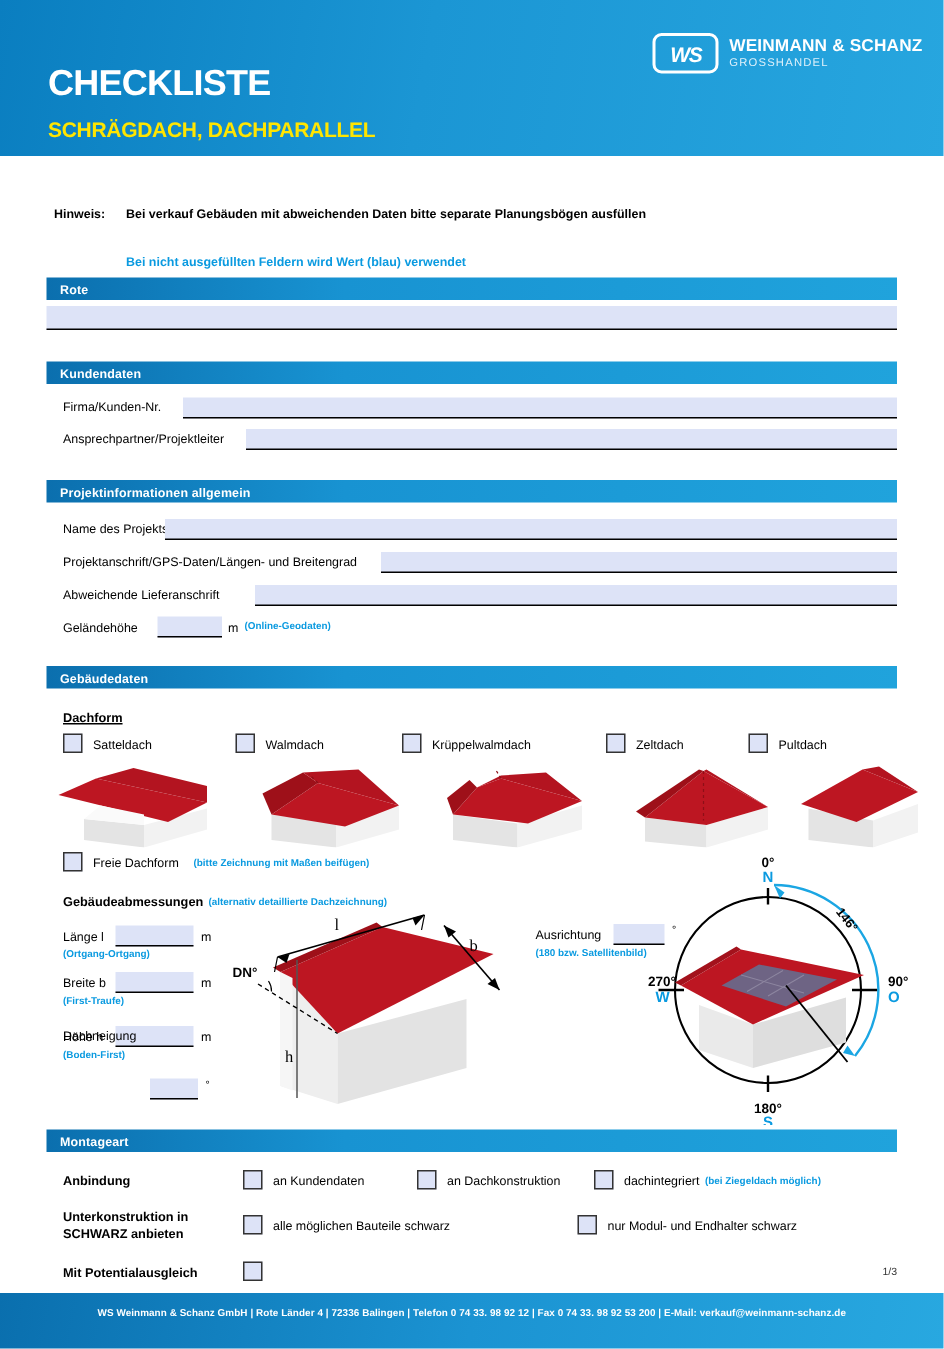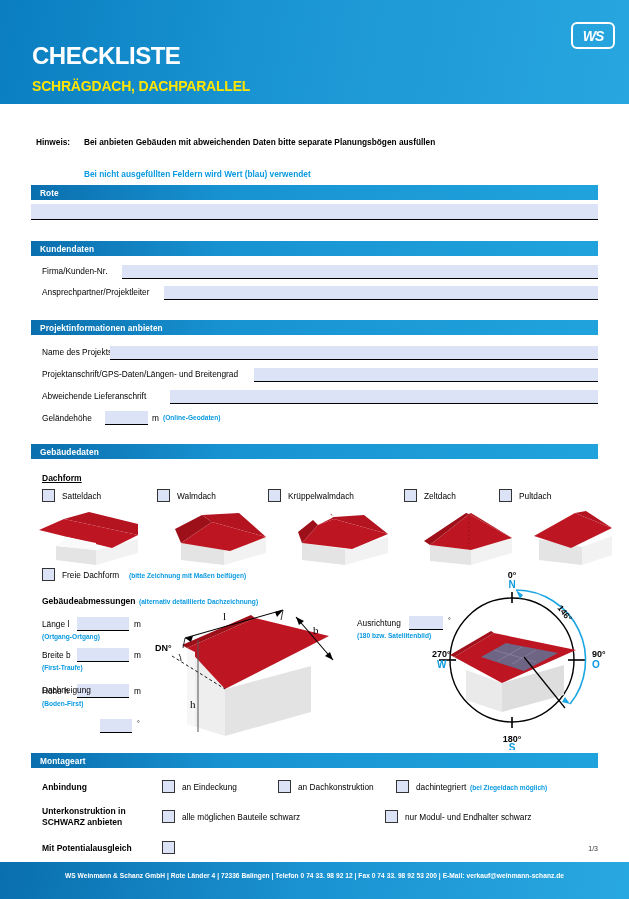--- a/index.html
+++ b/index.html
@@ -80,40 +80,44 @@
 </head>
 <body>
 
 <div class="page">
 
   <div class="header">
     <div class="title-main">CHECKLISTE</div>
     <div class="title-sub">SCHRÄGDACH, DACHPARALLEL</div>
     <div class="logo-wrap">
       <div class="logo-badge">WS</div>
+      <div>
+        <div class="logo-txt1">WEINMANN &amp; SCHANZ</div>
+        <div class="logo-txt2">GROSSHANDEL</div>
+      </div>
     </div>
   </div>
 
   <div class="notice">
-    <span class="lbl">Hinweis:</span><span class="l1">Bei anbieten Gebäuden mit abweichenden Daten bitte separate Planungsbögen ausfüllen</span>
+    <span class="lbl">Hinweis:</span><span class="l1">Bei verkauf Gebäuden mit abweichenden Daten bitte separate Planungsbögen ausfüllen</span>
     <span class="l2">Bei nicht ausgefüllten Feldern wird Wert (blau) verwendet</span>
   </div>
 
   <div class="bar" style="top:185px;">Rote</div>
   <div class="field-lg" style="left:31px;top:204px;width:567px;"></div>
 
   <div class="bar" style="top:241px;">Kundendaten</div>
 
   <div class="flabel" style="left:42px;top:266px;">Firma/Kunden-Nr.</div>
   <div class="field-line" style="left:122px;top:265px;width:476px;"></div>
 
   <div class="flabel" style="left:42px;top:287px;">Ansprechpartner/Projektleiter</div>
   <div class="field-line" style="left:164px;top:286px;width:434px;"></div>
 
-  <div class="bar" style="top:320px;">Projektinformationen anbieten</div>
+  <div class="bar" style="top:320px;">Projektinformationen allgemein</div>
 
   <div class="flabel" style="left:42px;top:347px;">Name des Projekts</div>
   <div class="field-line" style="left:110px;top:346px;width:488px;"></div>
 
   <div class="flabel" style="left:42px;top:369px;">Projektanschrift/GPS-Daten/Längen- und Breitengrad</div>
   <div class="field-line" style="left:254px;top:368px;width:344px;"></div>
 
   <div class="flabel" style="left:42px;top:391px;">Abweichende Lieferanschrift</div>
   <div class="field-line" style="left:170px;top:390px;width:428px;"></div>
 
@@ -294,21 +298,21 @@
     <polygon points="92,25 99,30 96,34" fill="#1ba6e3"></polygon>
     <polygon points="146,139 138,137 141,132" fill="#1ba6e3"></polygon>
     <text x="133" y="43" font-family="Liberation Sans, sans-serif" font-size="8.5" font-weight="bold" fill="#000" transform="rotate(52 133 43)">146°</text>
   </svg>
 
   <div class="bar" style="top:753px;">Montageart</div>
 
   <div class="subhead" style="left:42px;top:782px;">Anbindung</div>
 
   <div class="cb" style="left:162px;top:780px;"></div>
-  <div class="cb-lbl" style="left:182px;top:782px;">an Eindeckung</div>
+  <div class="cb-lbl" style="left:182px;top:782px;">an Kundendaten</div>
 
   <div class="cb" style="left:278px;top:780px;"></div>
   <div class="cb-lbl" style="left:298px;top:782px;">an Dachkonstruktion</div>
 
   <div class="cb" style="left:396px;top:780px;"></div>
   <div class="cb-lbl" style="left:416px;top:782px;">dachintegriert</div>
   <div class="fhint" style="left:470px;top:784px;">(bei Ziegeldach möglich)</div>
 
   <div class="subhead" style="left:42px;top:806px;">Unterkonstruktion in</div>
   <div class="subhead" style="left:42px;top:817px;">SCHWARZ anbieten</div>

